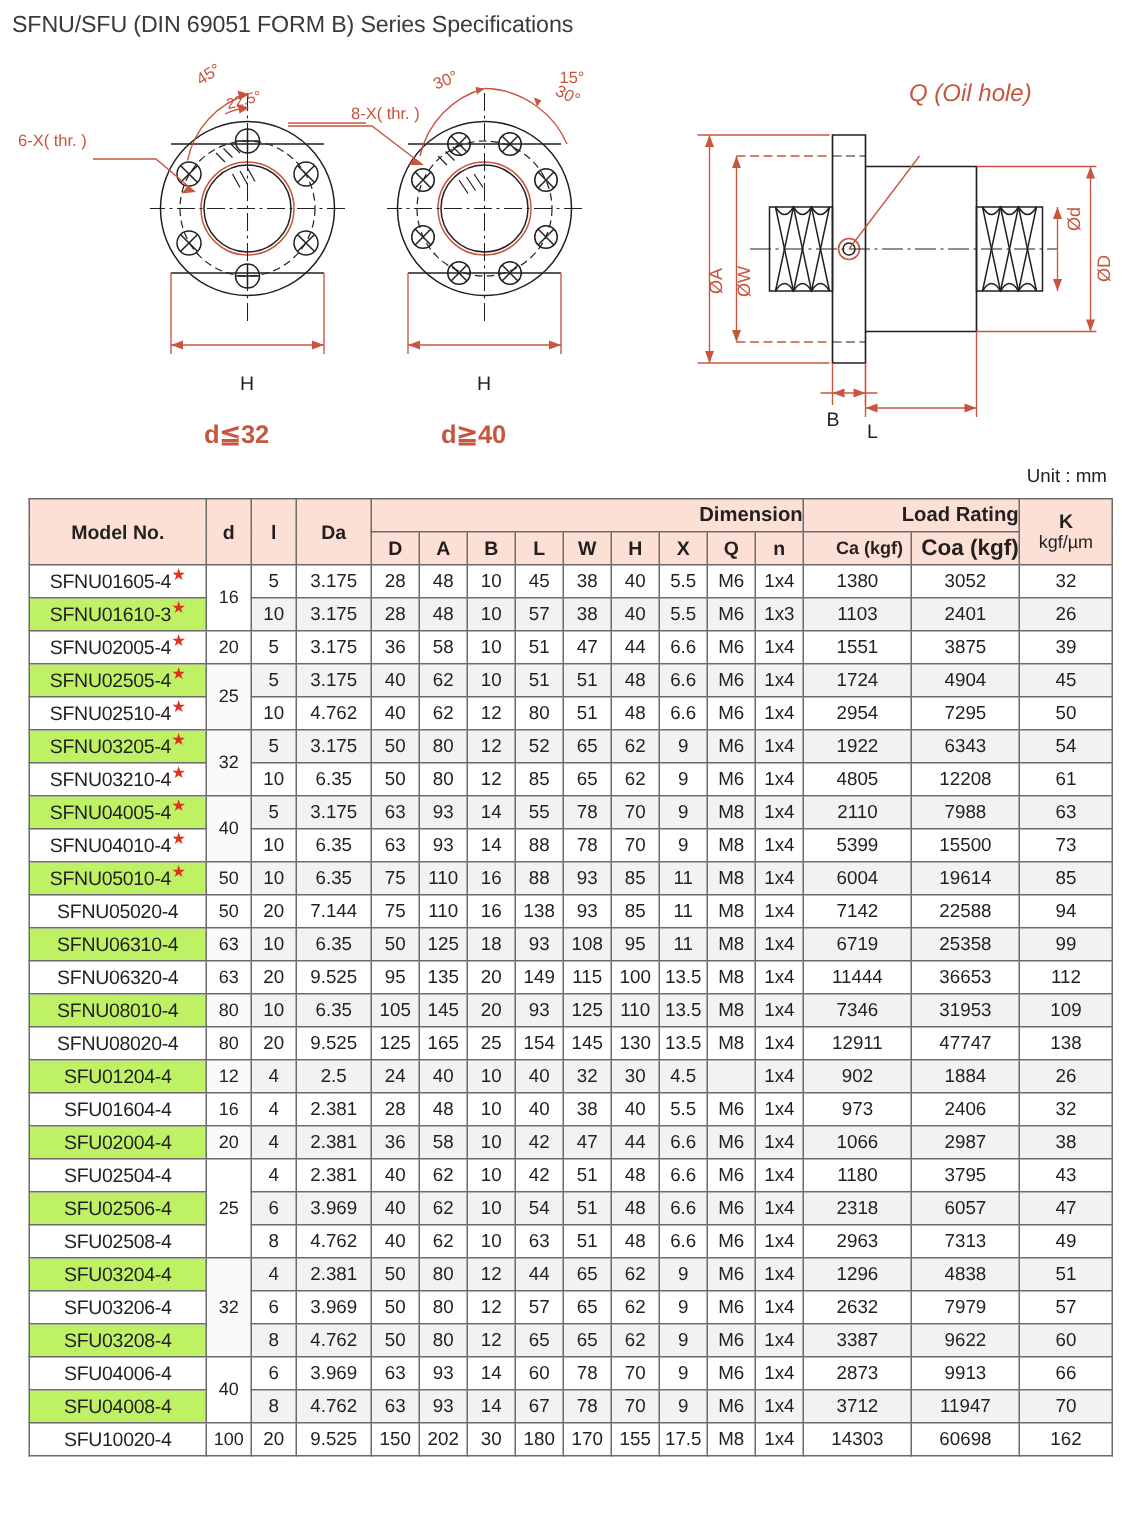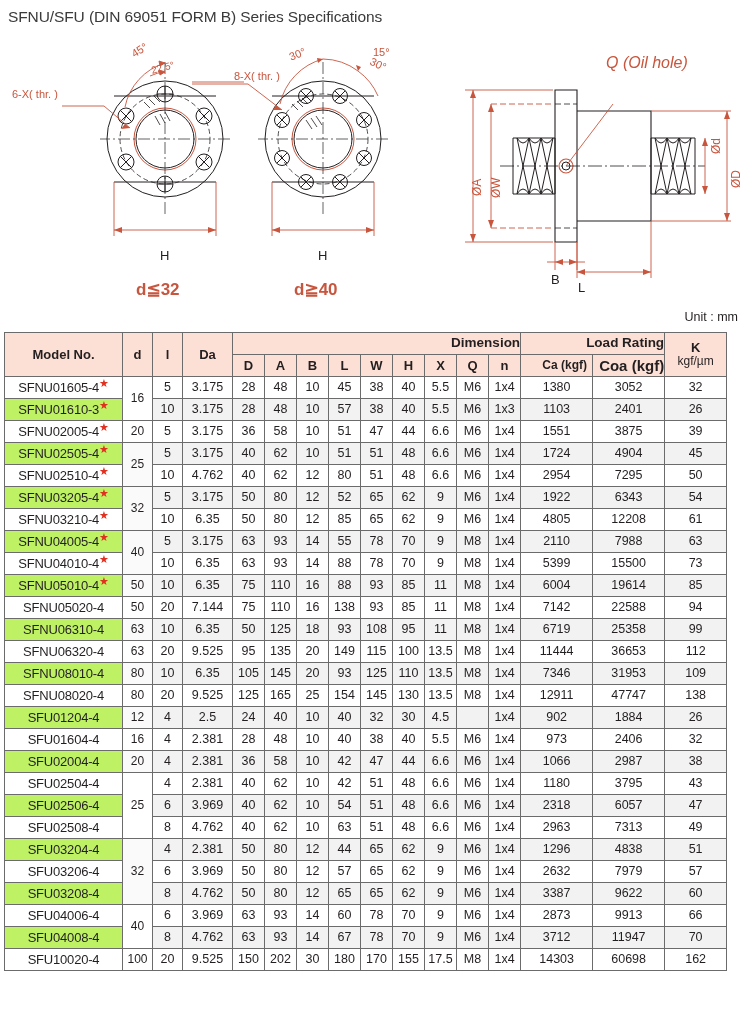--- a/index.html
+++ b/index.html
@@ -73,20 +73,21 @@
   #spec-wrap {
     position: absolute;
     left: 4px; top: 332px;
     width: 740px;
   }
   table.spec {
     border-collapse: collapse;
     width: 684px;
     table-layout: fixed;
     font-size: 12px;
+    margin-left: 15px;
   }
   table.spec th, table.spec td {
     border: 1px solid #6b6b6b;
     text-align: center;
     vertical-align: middle;
     padding: 0;
     height: 22px;
     line-height: 1.05;
     color: #231f20;
     background: #ffffff;

